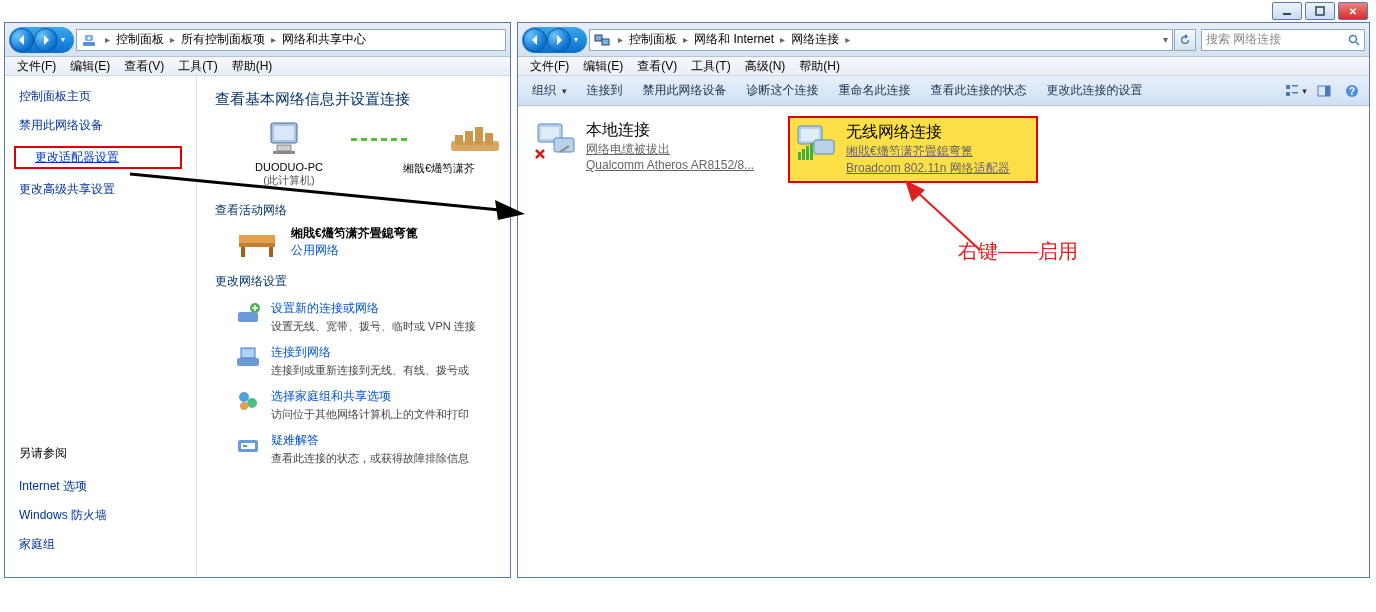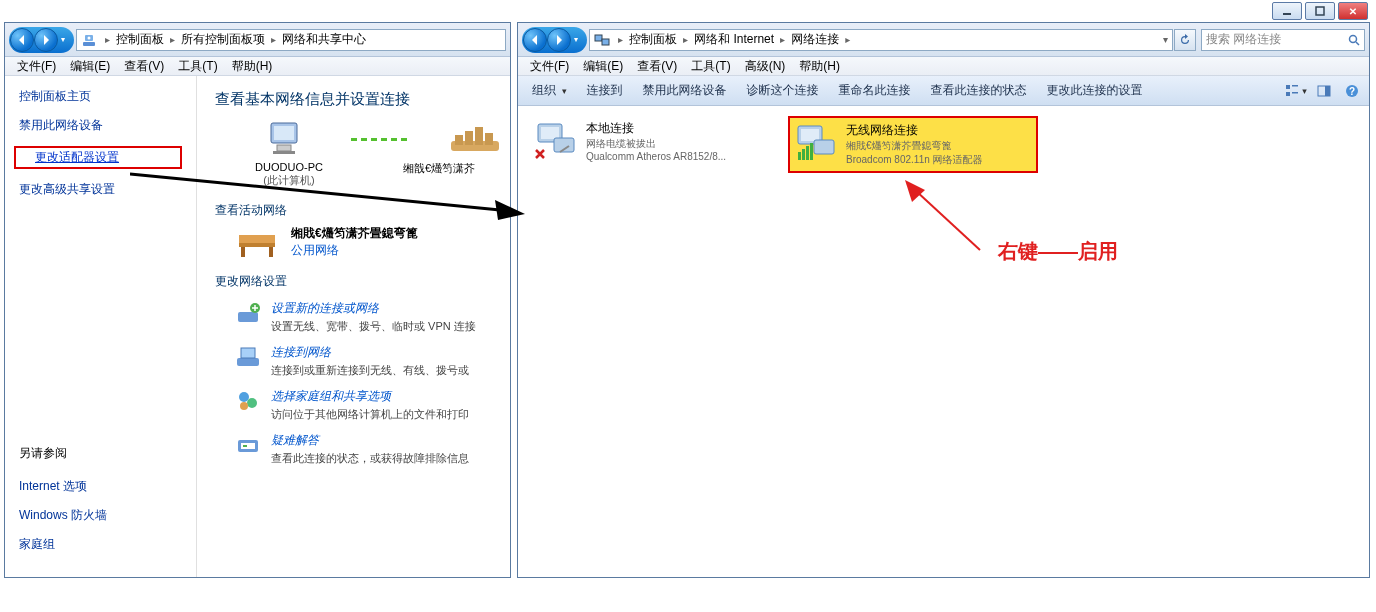--- a/index.html
+++ b/index.html
@@ -48,30 +48,30 @@
   .net-diagram { display:flex; align-items:center; gap:40px; margin:4px 0 2px 48px;}
   .net-icon { width:48px; height:40px; display:flex; align-items:center; justify-content:center;}
   .net-line { width:60px; height:3px; background: repeating-linear-gradient(90deg,#55c030,#55c030 6px,transparent 6px,transparent 10px);}
   .net-labels { display:flex; gap:54px; margin-left:26px; font-size:11px;}
   .net-lbl { width:96px; text-align:center;}
   .sub { font-size:11px; color:#555;}
   .section-h { color:#003366; margin:14px 0 6px 0;}
   .bench-row { display:flex; gap:12px; align-items:flex-start; margin:4px 0 6px 20px;}
   .blue-link { color:#0055cc;}
   .settings-item { display:flex; gap:10px; margin:10px 0 2px 20px;}
-  .settings-item .txt .t { color:#0055cc;font-style:italic;}
+  .settings-item .txt .t { color:#0055cc;}
   .settings-item .txt .d { font-size:11px; color:#444; margin-top:2px;}
   
   
   .body-right { flex:1; padding:10px 12px; display:flex; gap:18px; align-items:flex-start;}
   .conn-item { display:flex; align-items:flex-start; gap:8px; width:240px; padding:4px;}
   .conn-item.selected { border:2px solid #d00; background:#fde047; padding:4px; width:250px;}
   .conn-icon { width:44px; height:44px; display:flex; align-items:center; justify-content:center; position:relative;}
-  .conn-text .t { font-size:12px;}
-  .conn-text .s { font-size:10px; color:#666;}
+  .conn-text .t { font-size:16px;}
+  .conn-text .s { font-size:12px; color:#666;text-decoration:underline;}
   
   
   .win-controls { position:absolute; top:2px; right:8px; display:flex; gap:3px;}
   .wc { width:30px; height:18px; border:1px solid #5b7aa6; background:linear-gradient(#eef4fb,#c9dbf0); border-radius:2px; display:flex; align-items:center; justify-content:center; font-size:10px;}
   .wc.close { background:linear-gradient(#f08080,#d03030); color:#fff; font-weight:bold;}
   
   
   .anno-arrow-black { position:absolute; pointer-events:none;}
   .anno-text { position:absolute; color:#e02020; font-size:20px; }
   
@@ -360,13 +360,13 @@
 
 <svg class="anno-arrow-black" style="left:130px; top:170px; width:400px; height:60px;">
   <line x1="0" y1="4" x2="370" y2="40" stroke="#000" stroke-width="3"></line>
   <polygon points="395,44 365,30 368,50" fill="#000"></polygon>
 </svg>
 
 <svg class="anno-arrow-black" style="left:900px; top:180px; width:90px; height:80px;">
   <line x1="80" y1="70" x2="15" y2="10" stroke="#e02020" stroke-width="2"></line>
   <polygon points="5,0 25,10 12,22" fill="#e02020"></polygon>
 </svg>
-<div class="anno-text" style="left:998px; top:238px;font-weight:bold;">右键——启用</div>
+<div class="anno-text" style="left:958px; top:238px;">右键——启用</div>
 
 </body></html>

